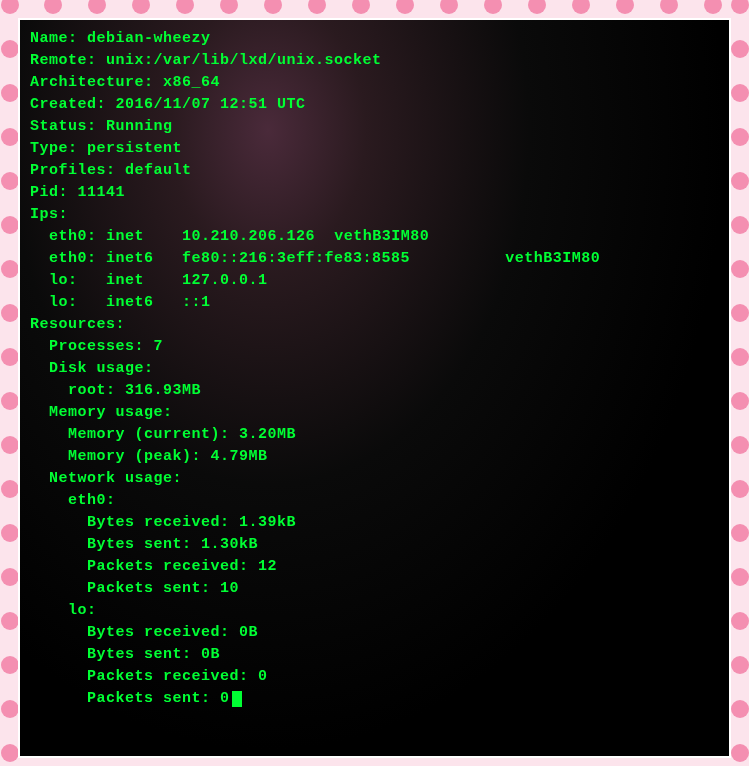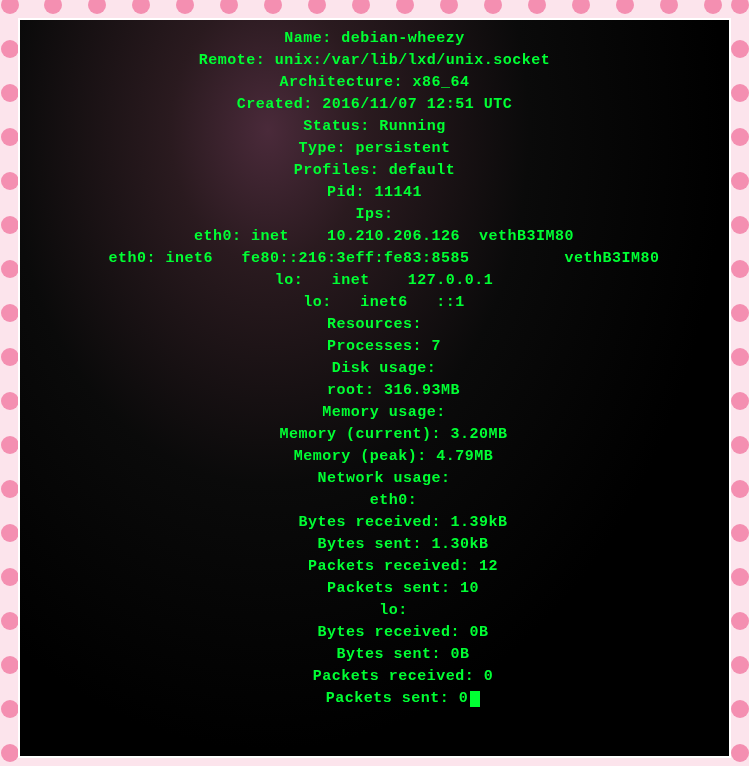--- a/index.html
+++ b/index.html
@@ -37,21 +37,20 @@
       position: absolute;
       top: 18px;
       left: 18px;
       right: 18px;
       bottom: 8px;
       background: #000000;
       background: radial-gradient(ellipse at 35% 15%, #4a2a3a 0%, #2a1a1f 15%, #0a0a0a 40%, #000000 70%);
       padding: 8px 10px;
       overflow: hidden;
       border: 2px solid #fff;
-      text-align: center;
     }
     
     .terminal-content {
       font-family: 'Courier New', monospace;
       font-size: 15px;
       line-height: 22px;
       color: #00ff33;
       white-space: pre;
       letter-spacing: 0.5px;
       font-weight: bold;

